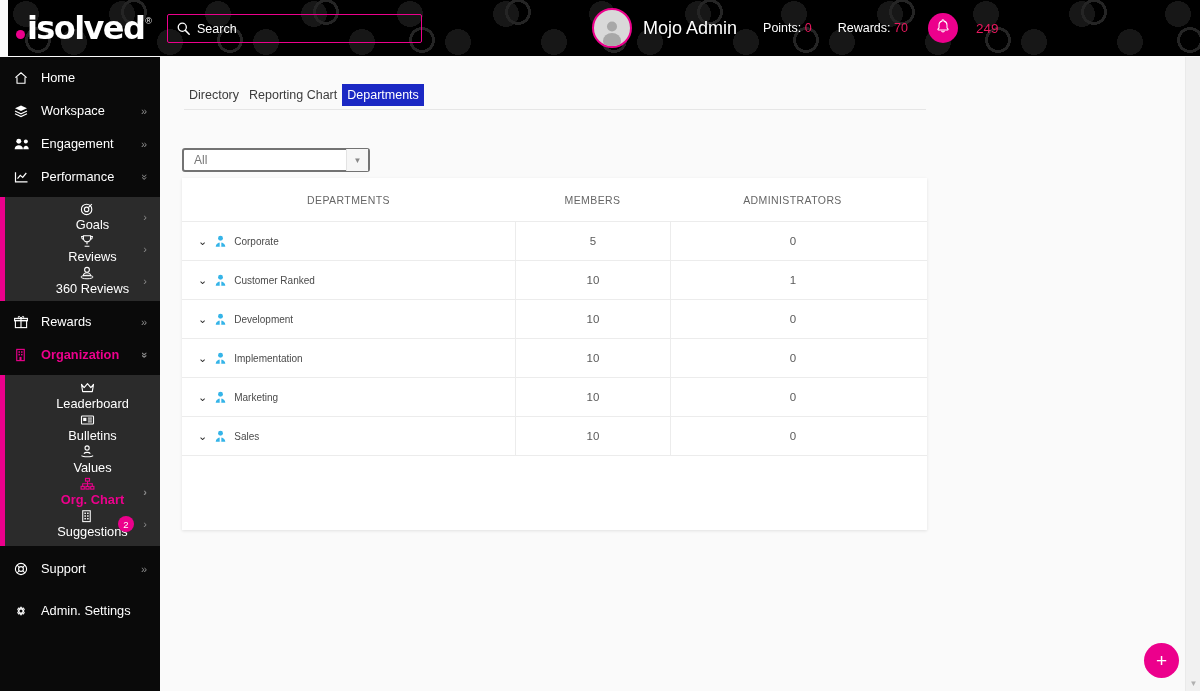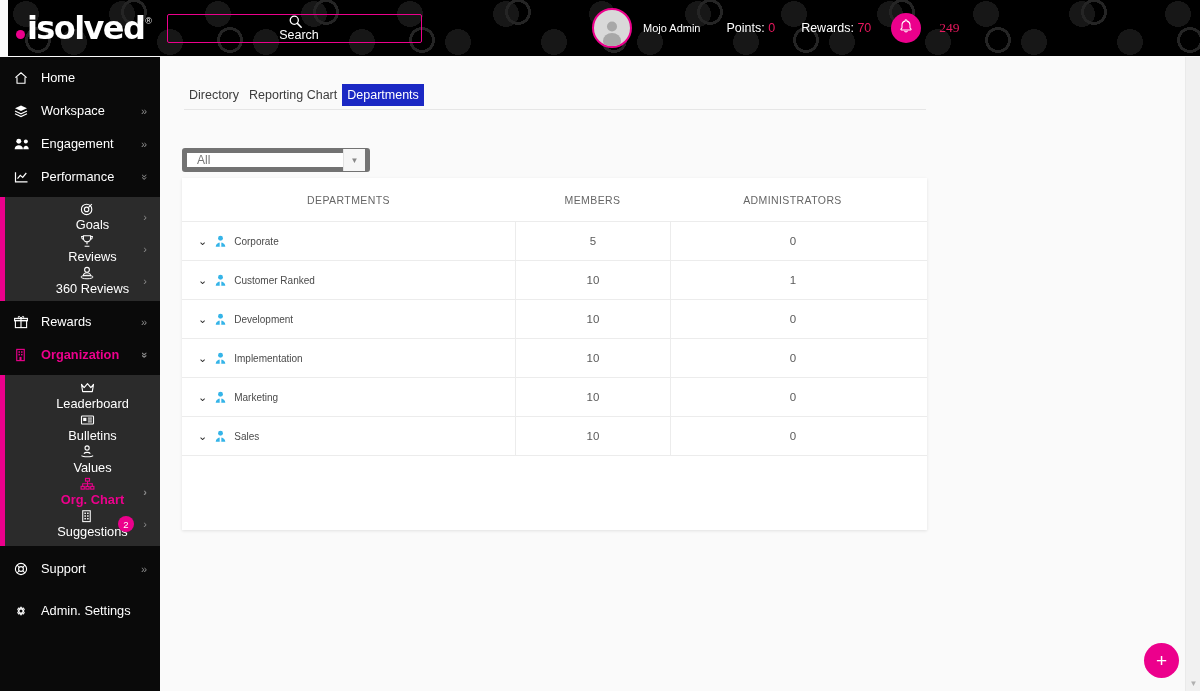--- a/index.html
+++ b/index.html
@@ -48,44 +48,44 @@
     letter-spacing: -1.6px; line-height: 34px;
     font-family: "DejaVu Sans", sans-serif;
   }
   .logo-tm {
     color: #fff; font-size: 9px; margin-top: -14px; margin-left: 1px;
   }
   .searchbox {
     position: absolute; left: 159px; top: 14px; width: 255px; height: 29px;
     border: 1px solid #ec008c; border-radius: 2px;
     background: transparent; z-index: 4;
-    display: flex; align-items: center; padding-left: 9px; flex-direction: column;
+    display: flex; align-items: center; padding-left: 9px;
   }
   .search-icon { flex: none; margin-right: 7px; display: flex; }
   .search-ph { color: #fff; font-size: 12.5px; }
 
   .user-area {
     position: absolute; left: 584px; top: 7px; height: 42px;
     display: flex; align-items: center; z-index: 4;
   }
   .avatar {
     width: 40px; height: 40px; border-radius: 50%;
     border: 2px solid #ec008c; background: #d9d9d9;
     display: flex; align-items: flex-end; justify-content: center;
     overflow: hidden; flex: none;
   }
-  .user-name { color: #fff; font-size: 11px; margin-left: 11px; white-space: nowrap; }
+  .user-name { color: #fff; font-size: 18px; margin-left: 11px; white-space: nowrap; }
   .stat { color: #fff; font-size: 12.5px; margin-left: 26px; white-space: nowrap; }
   .stat b { color: #e8185e; font-weight: normal; }
   .bell {
     width: 30px; height: 30px; border-radius: 50%; background: #ec008c;
     margin-left: 20px; display: flex; align-items: center; justify-content: center;
     flex: none;
   }
-  .bell-count { color: #e8185e; font-size: 13.5px; margin-left: 18px; font-family: Liberation Serif, serif; }
+  .bell-count { color: #e8185e; font-size: 13.5px; margin-left: 18px; }
 
   
   .sidebar {
     position: absolute; left: 0; top: 57px; width: 160px; height: 634px;
     background: #0a0a0a;
   }
   .nav-item {
     position: relative; height: 33px; display: flex; align-items: center;
     padding-left: 13px; color: #fff; font-size: 12.8px;
   }
@@ -114,21 +114,21 @@
   .tab {
     font-size: 12.5px; color: #3c3c3c; padding: 4px 5px; line-height: 14px;
   }
   .tab.active { background: #1b28c4; color: #fff; }
   .tabs-rule {
     position: absolute; left: 24px; top: 52px; width: 742px; height: 1px; background: #e6e6e6;
   }
 
   .filter-select {
     position: absolute; left: 22px; top: 91px; width: 188px; height: 24px;
-    border: 5px solid #737373; background: #fff; border-radius: 3px;
+    border: 2px solid #737373; background: #fff; border-radius: 3px;
     display: flex; align-items: center;
   }
   .filter-select .fs-val { flex: 1; font-size: 12px; color: #777; padding-left: 10px; }
   .filter-select .fs-btn {
     width: 22px; height: 22px; border-left: 1px solid #e3e3e3; background: #f6f6f6;
     display: flex; align-items: center; justify-content: center;
     color: #888; font-size: 8px;
   }
 
   .card {

